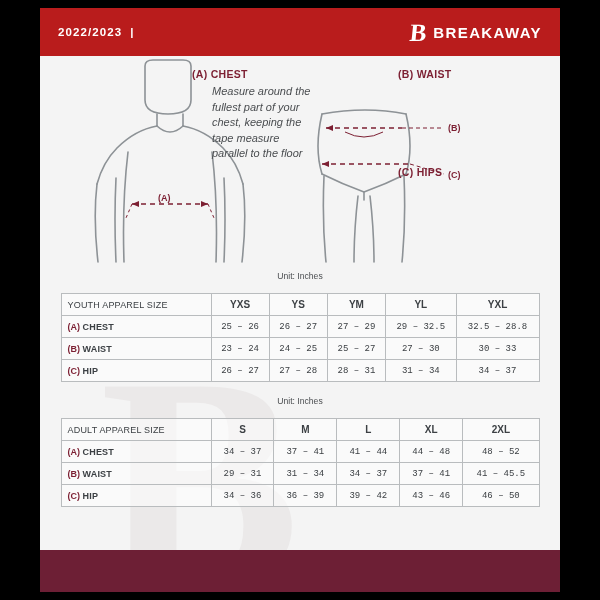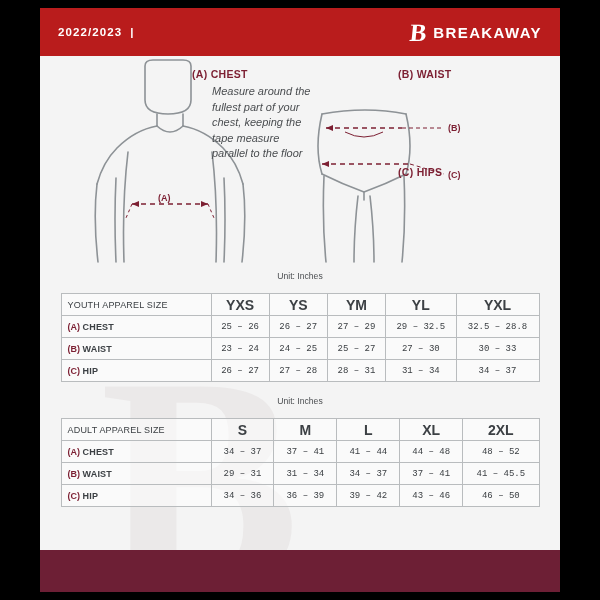--- a/index.html
+++ b/index.html
@@ -144,21 +144,21 @@
     color: #3c4044;
     padding: 0 6px;
   }
   th.rowhead, td.rowhead {
     text-align: left;
     width: 150px;
     font-weight: normal;
   }
   th.rowhead { font-weight: normal; letter-spacing: .2px; }
   th.colhead {
-    font-size: 14px;
+    font-size: 10px;
     font-weight: bold;
     text-align: center;
   }
   td.val { text-align: center; font-size: 9px; font-family: Liberation Mono, monospace; }
   td.rowhead .lbl-letter {
     color: #7c1f32;
     font-weight: bold;
   }
   td.rowhead .lbl-text {
     font-weight: bold;

